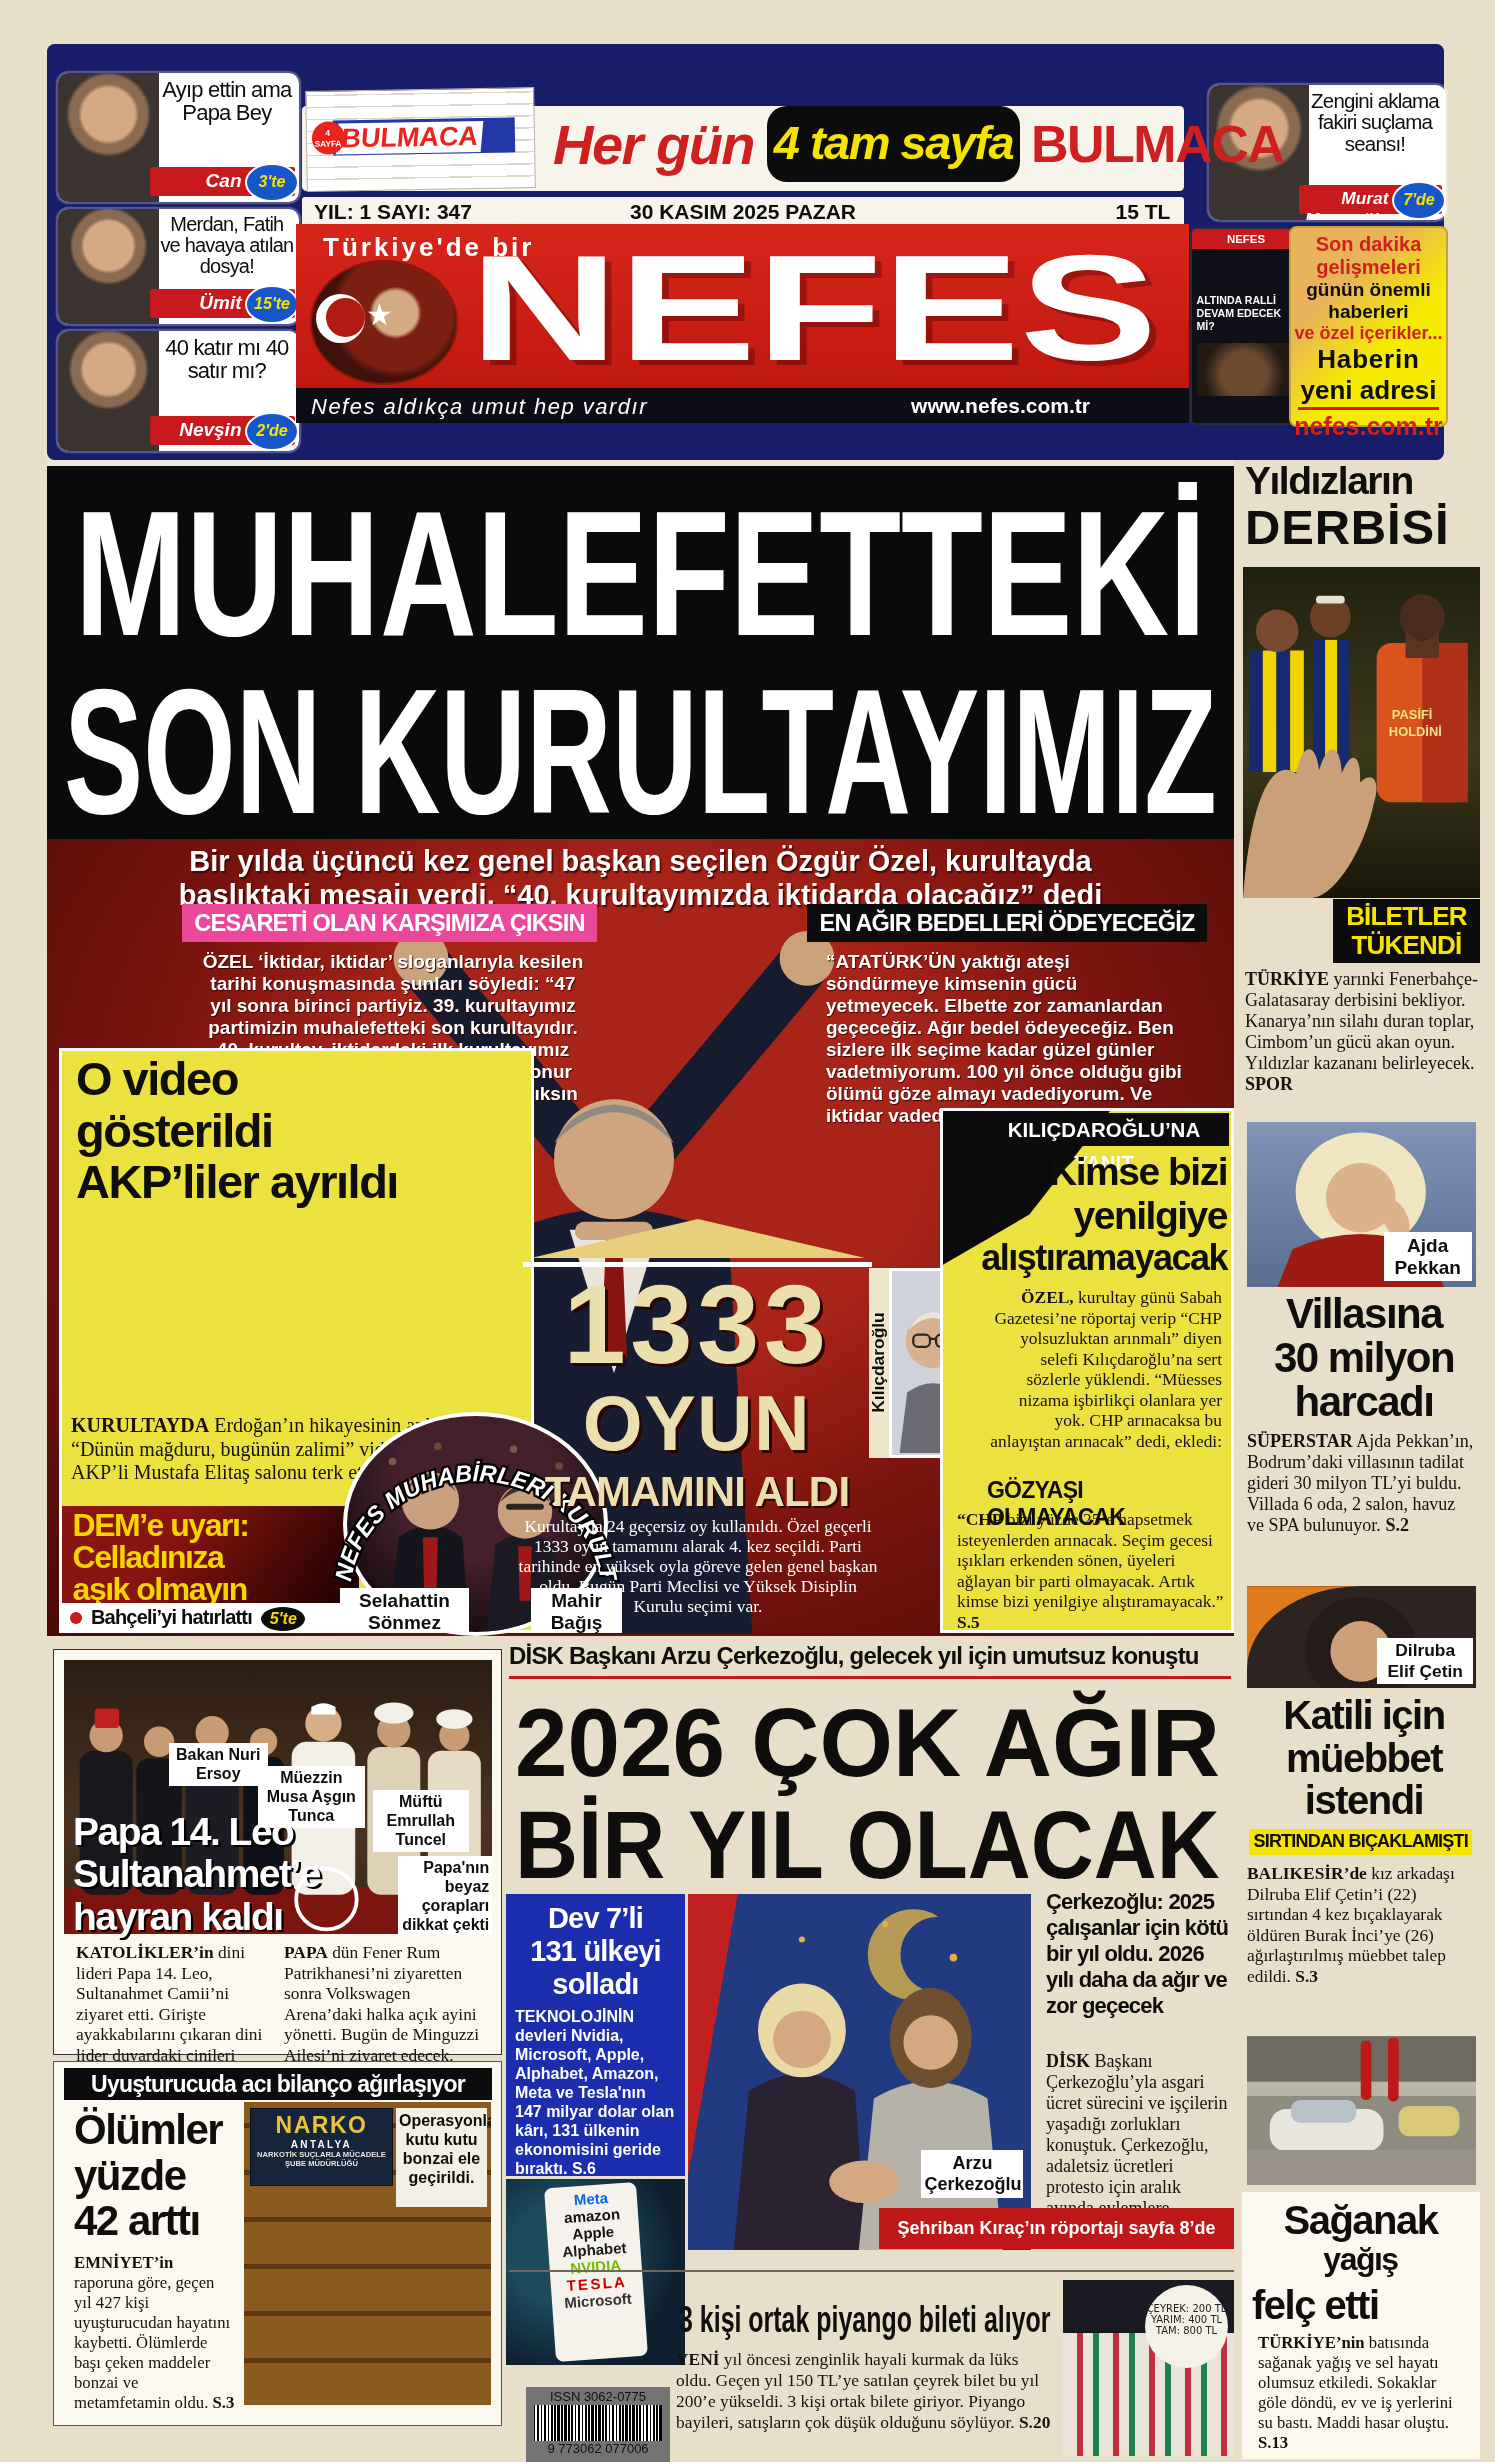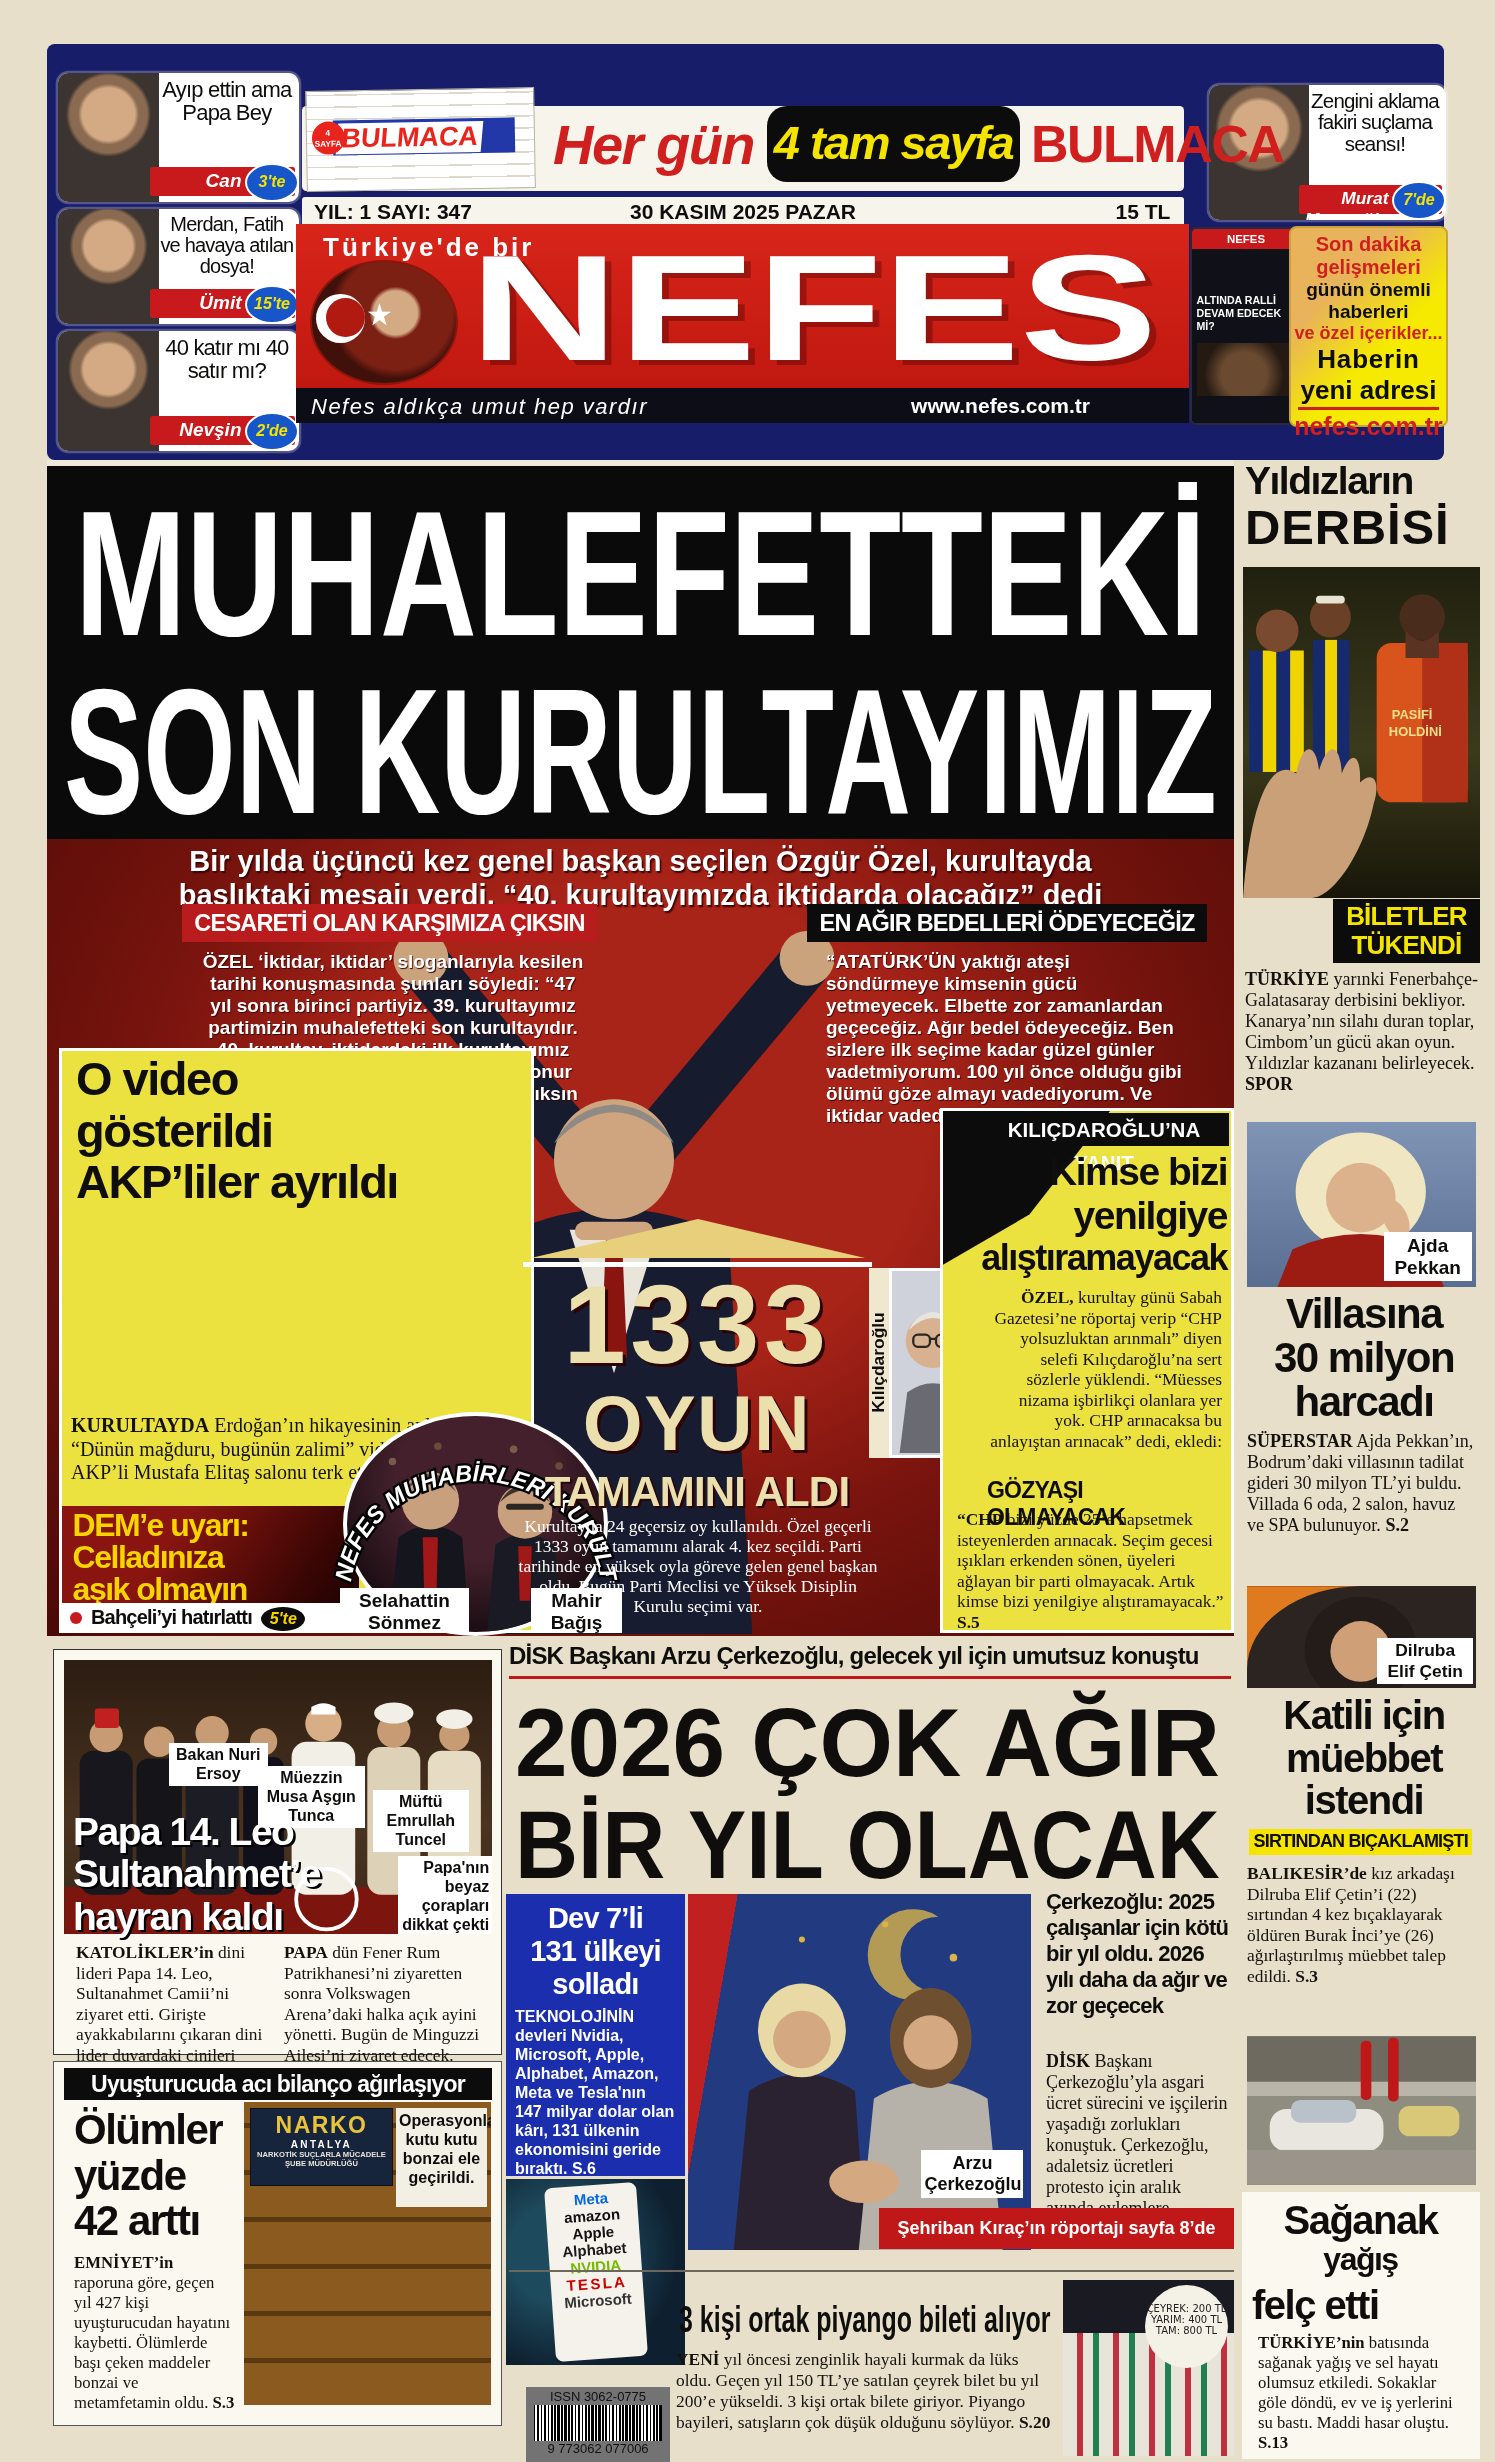--- a/index.html
+++ b/index.html
@@ -139,21 +139,21 @@
     <circle cx="32" cy="34" r="21" fill="#caa27c"></circle>
       <circle cx="328" cy="34" r="21" fill="#caa27c"></circle>
     <path d="M74 552 L92 248 Q180 204 268 248 L286 552 Z" fill="#181c30"></path>
     <path d="M146 242 L214 242 L180 352 Z" fill="#e9e5da"></path>
     <path d="M174 246 L186 246 L190 340 L170 340 Z" fill="#8a1410"></path>
     <circle cx="180" cy="188" r="46" fill="#cfa57f"></circle>
     <path d="M134 176 Q180 128 226 176 Q212 148 180 146 Q148 148 134 176 Z" fill="#8f8b84"></path>
     <rect x="150" y="236" width="60" height="14" rx="7" fill="#cfa57f"></rect>
   </svg>
 
-  <div class="abs capbox" style="left:182px;top:904px;width:415px;height:38px;background:#b91c1c;color:#fff;font-size:23.5px;line-height:38px;letter-spacing:-0.8px;">CESARETİ OLAN KARŞIMIZA ÇIKSIN</div>
+  <div class="abs capbox" style="left:182px;top:904px;width:415px;height:38px;background:#ec4899;color:#fff;font-size:23.5px;line-height:38px;letter-spacing:-0.8px;">CESARETİ OLAN KARŞIMIZA ÇIKSIN</div>
   <div class="abs b" style="left:199px;top:951px;width:388px;font-size:19px;line-height:22px;color:#fff;text-align:center;text-shadow:0.8px 0.8px 0.8px #3a0503;">
     <span class="b">ÖZEL</span><span> ‘İktidar, iktidar’ sloganlarıyla kesilen tarihi konuşmasında şunları söyledi: “47 yıl sonra birinci partiyiz. 39. kurultayımız partimizin muhalefetteki son kurultayıdır. 40. kurultay, iktidardaki ilk kurultayımız olacak. Bu sözü tutmayı hayatımın onur meselesi sayıyorum. Cesareti olan çıksın karşımıza.”</span>
   </div>
 
   <div class="abs capbox" style="left:807px;top:904px;width:400px;height:38px;background:#0c0c0c;color:#fff;font-size:23.5px;line-height:38px;letter-spacing:-0.8px;">EN AĞIR BEDELLERİ ÖDEYECEĞİZ</div>
   <div class="abs b" style="left:826px;top:951px;width:360px;font-size:19px;line-height:22px;color:#fff;text-align:left;text-shadow:0.8px 0.8px 0.8px #3a0503;">
     <span class="b">“ATATÜRK’ÜN</span><span> yaktığı ateşi söndürmeye kimsenin gücü yetmeyecek. Elbette zor zamanlardan geçeceğiz. Ağır bedel ödeyeceğiz. Ben sizlere ilk seçime kadar güzel günler vadetmiyorum. 100 yıl önce olduğu gibi ölümü göze almayı vadediyorum. Ve iktidar vadediyorum.”</span>
   </div>
 
   <div class="abs ylw" style="left:59px;top:1048px;width:475px;height:585px;border:3px solid #fff;box-sizing:border-box;"></div>

